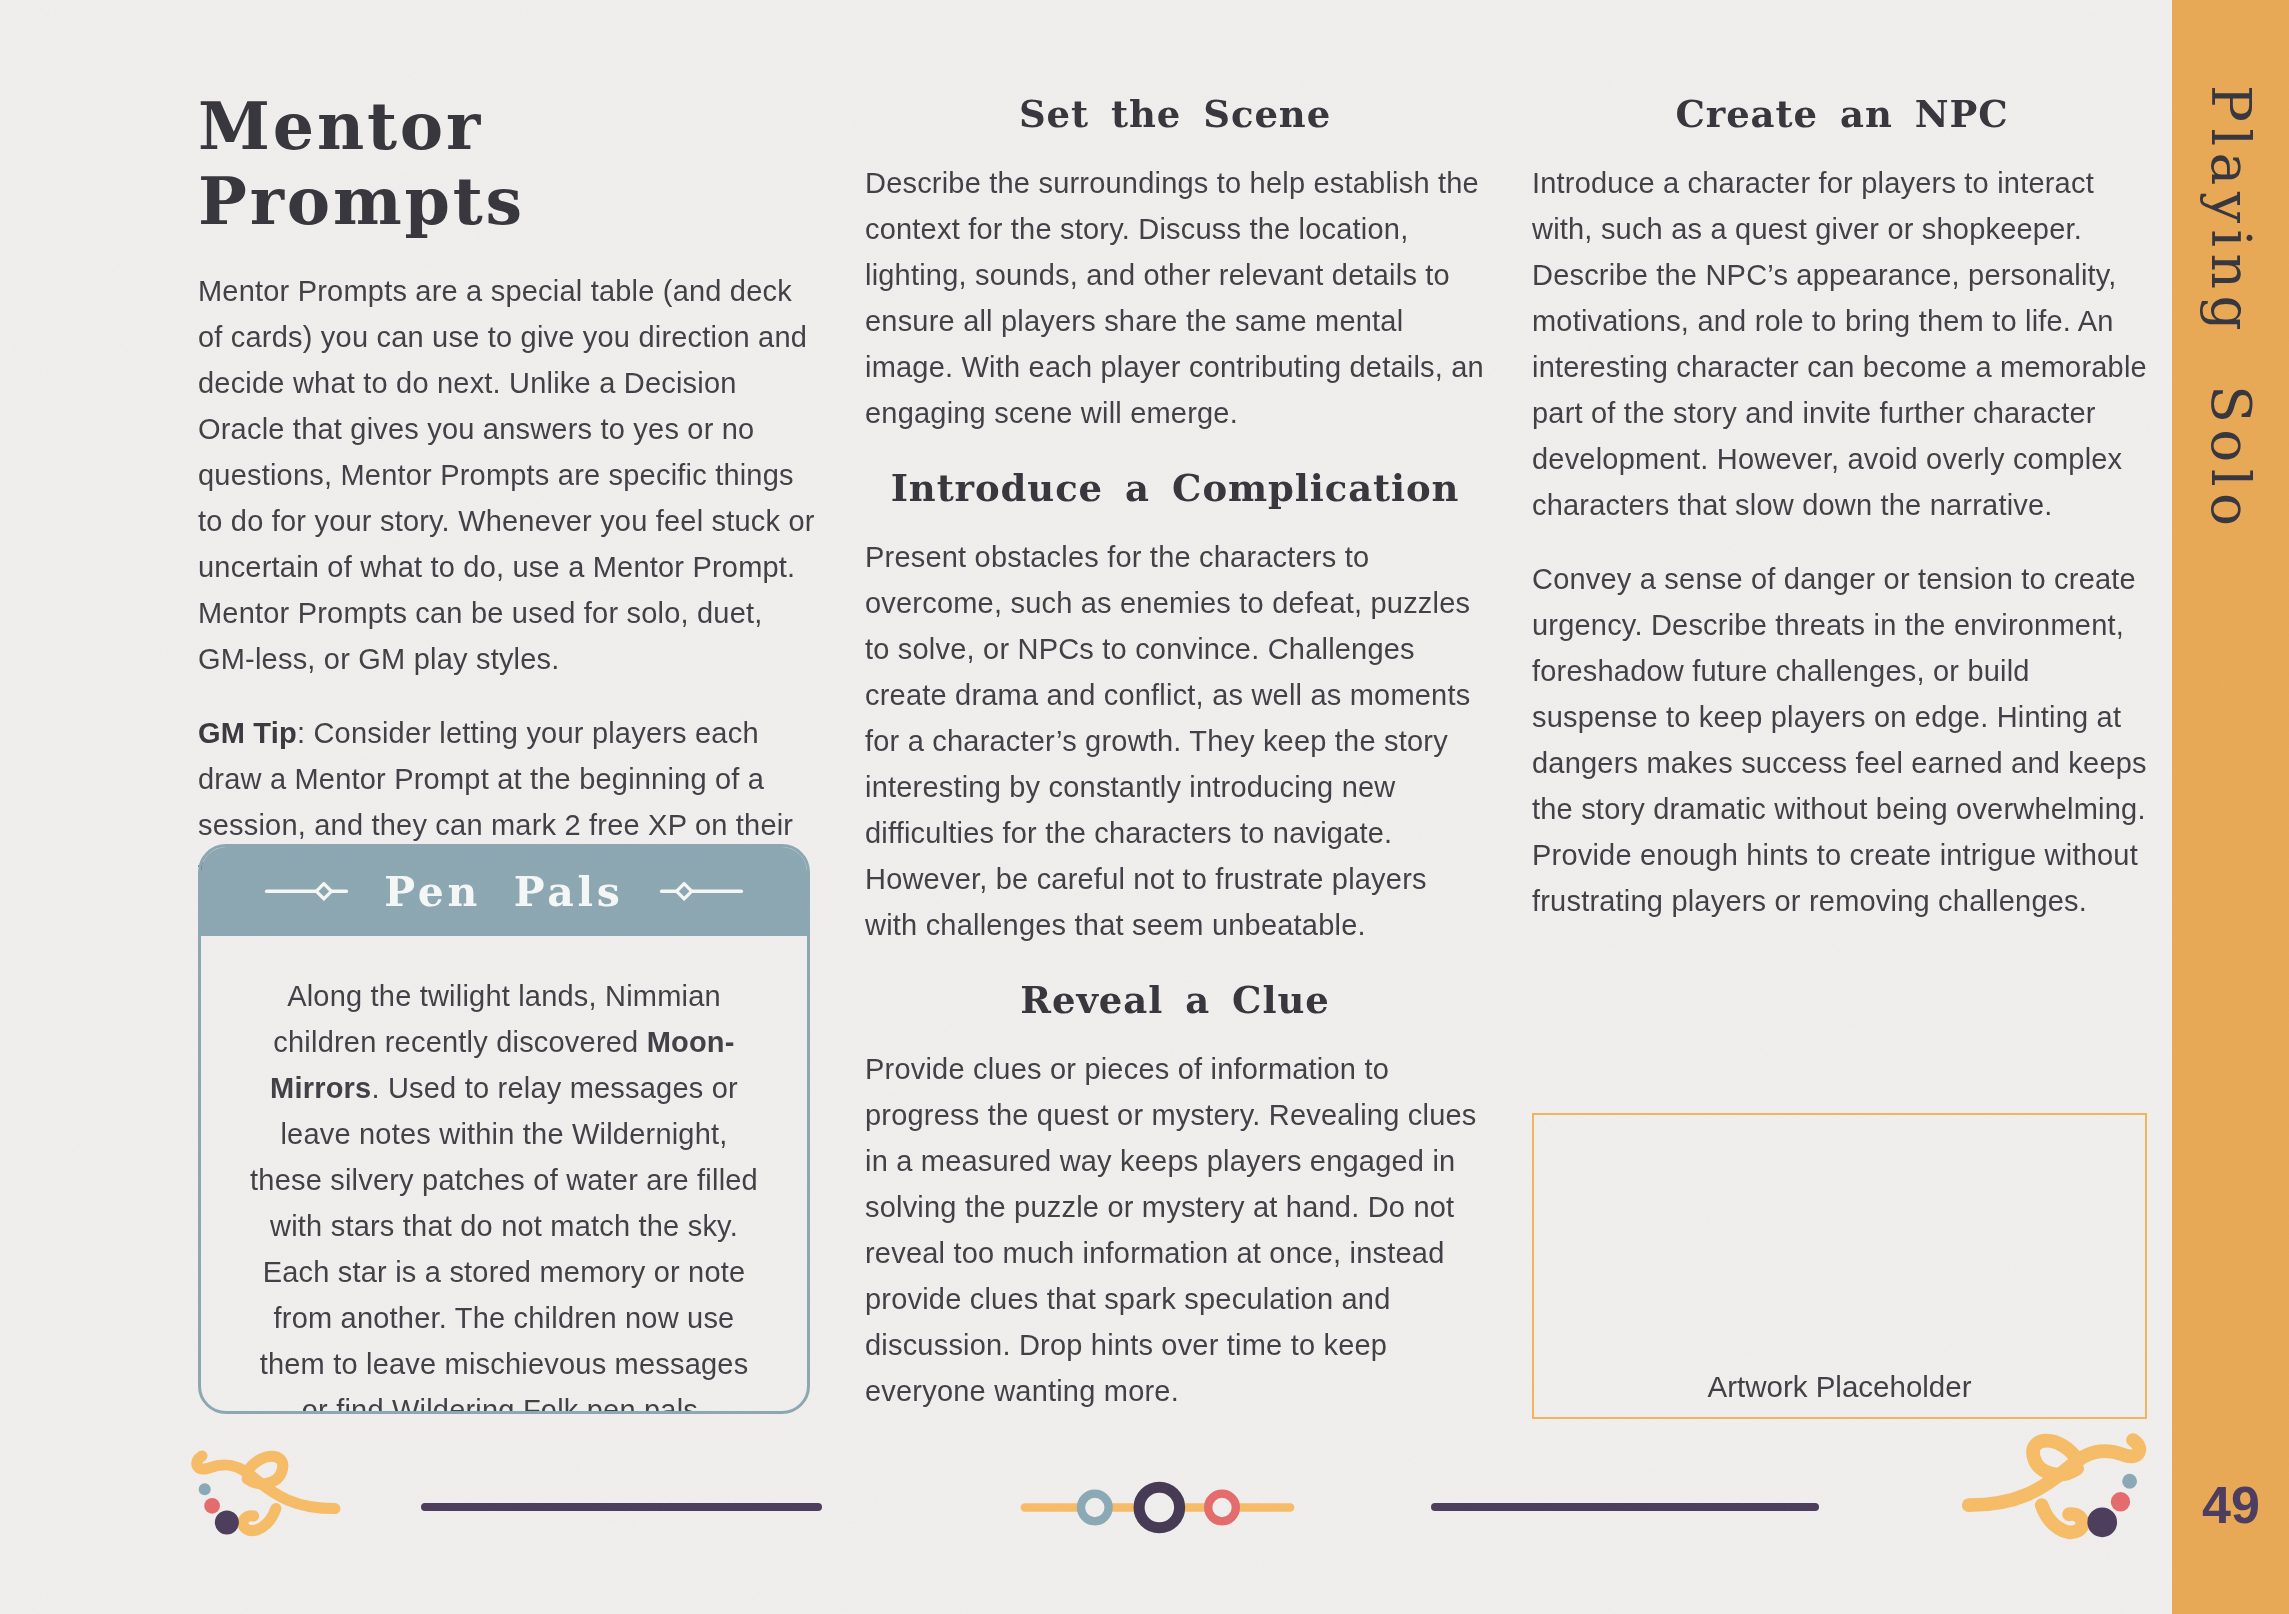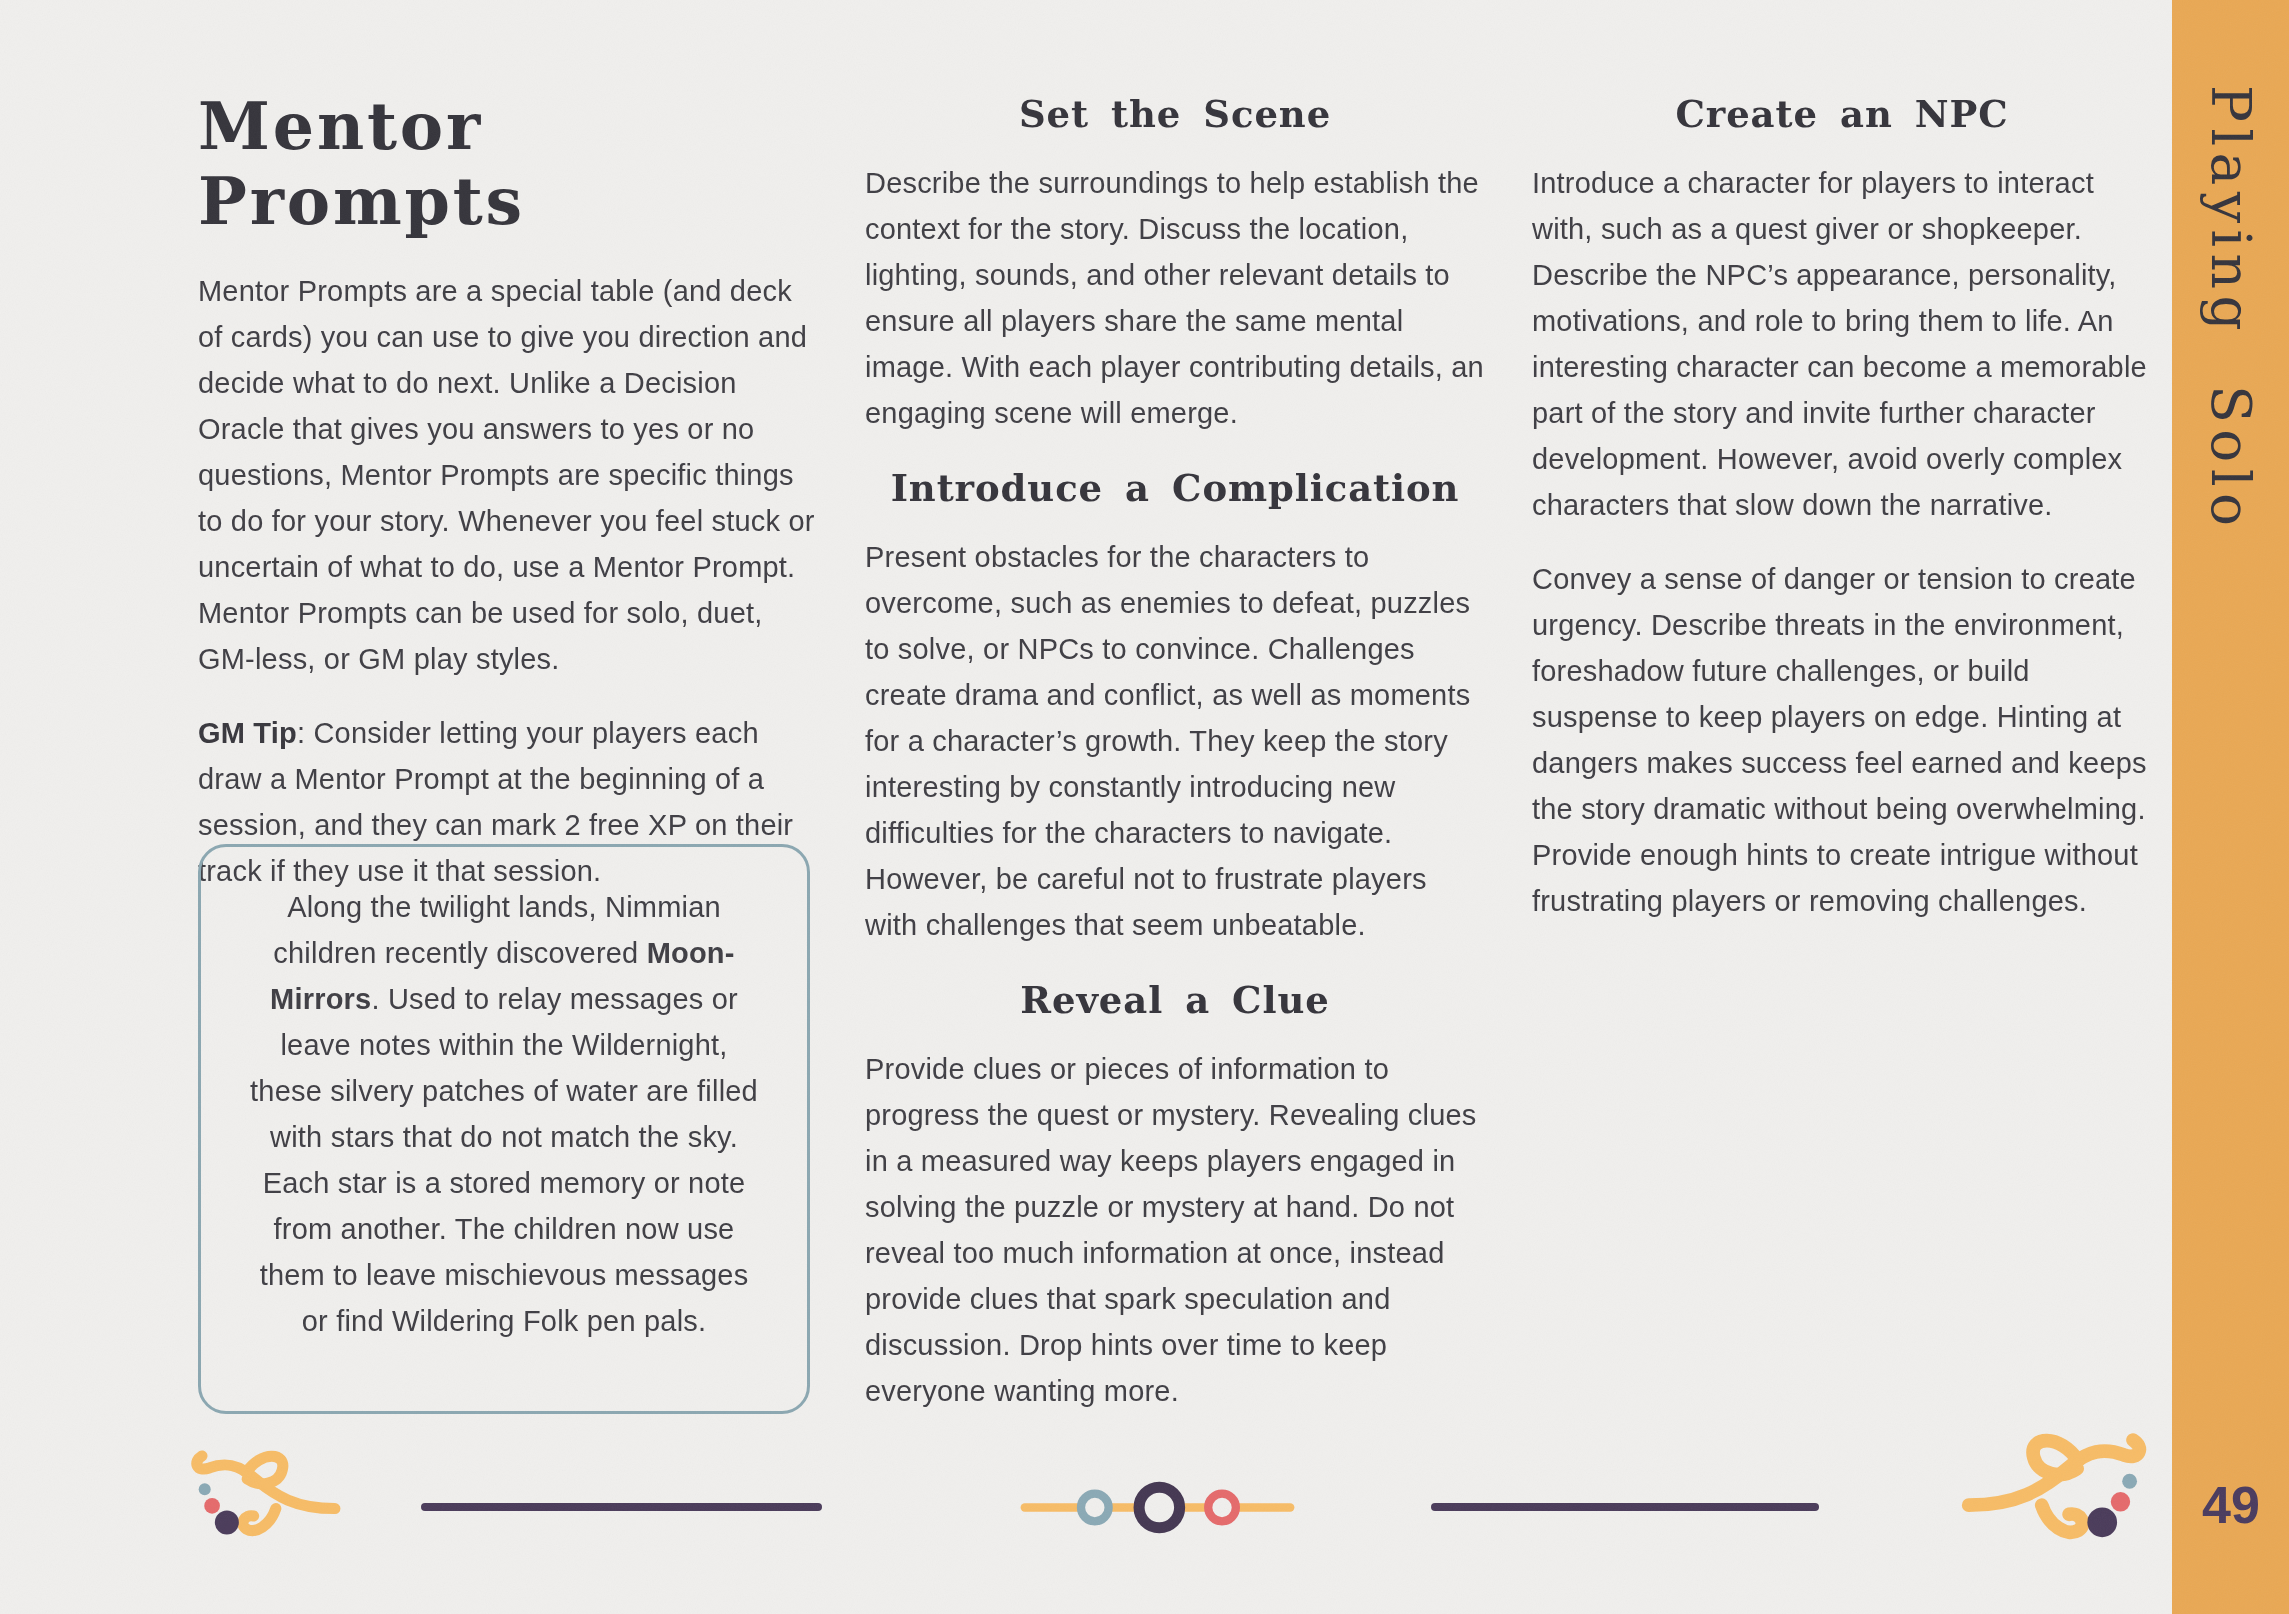--- a/index.html
+++ b/index.html
@@ -102,38 +102,54 @@
 
 <div class="page">
 
   <div class="col col1">
     <h1 class="title">Mentor Prompts</h1>
     <p class="body">Mentor Prompts are a special table (and deck of cards) you can use to give you direction and decide what to do next. Unlike a Decision Oracle that gives you answers to yes or no questions, Mentor Prompts are specific things to do for your story. Whenever you feel stuck or uncertain of what to do, use a Mentor Prompt. Mentor Prompts can be used for solo, duet, GM-less, or GM play styles.</p>
     <p class="body"><strong>GM Tip</strong><span>: Consider letting your players each draw a Mentor Prompt at the beginning of a session, and they can mark 2 free XP on their track if they use it that session.</span></p>
   </div>
 
   <div class="callout">
+    <div class="callout-header">
+      <svg width="85" height="18.5" viewBox="0 0 92 20">
+        <line x1="3" y1="10" x2="56" y2="10" stroke="#f6f7f7" stroke-width="4" stroke-linecap="round"></line>
+        <rect x="59" y="4.2" width="11.6" height="11.6" transform="rotate(45 64.8 10)" fill="#8ba7b1" stroke="#f6f7f7" stroke-width="3.5"></rect>
+        <line x1="74" y1="10" x2="89" y2="10" stroke="#f6f7f7" stroke-width="4" stroke-linecap="round"></line>
+      </svg>
+      <span class="callout-title">Pen Pals</span>
+      <svg width="85" height="18.5" viewBox="0 0 92 20" style="transform:scaleX(-1)">
+        <line x1="3" y1="10" x2="56" y2="10" stroke="#f6f7f7" stroke-width="4" stroke-linecap="round"></line>
+        <rect x="59" y="4.2" width="11.6" height="11.6" transform="rotate(45 64.8 10)" fill="#8ba7b1" stroke="#f6f7f7" stroke-width="3.5"></rect>
+        <line x1="74" y1="10" x2="89" y2="10" stroke="#f6f7f7" stroke-width="4" stroke-linecap="round"></line>
+      </svg>
+    </div>
     <div class="callout-body"><span>Along the twilight lands, Nimmian children recently discovered </span><strong>Moon-Mirrors</strong><span>. Used to relay messages or leave notes within the Wildernight, these silvery patches of water are filled with stars that do not match the sky. Each star is a stored memory or note from another. The children now use them to leave mischievous messages or find Wildering Folk pen pals.</span></div>
   </div>
 
   <div class="col col2">
     <h2 class="heading">Set the Scene</h2>
     <p class="body">Describe the surroundings to help establish the context for the story. Discuss the location, lighting, sounds, and other relevant details to ensure all players share the same mental image. With each player contributing details, an engaging scene will emerge.</p>
     <h2 class="heading">Introduce a Complication</h2>
     <p class="body">Present obstacles for the characters to overcome, such as enemies to defeat, puzzles to solve, or NPCs to convince. Challenges create drama and conflict, as well as moments for a character’s growth. They keep the story interesting by constantly introducing new difficulties for the characters to navigate. However, be careful not to frustrate players with challenges that seem unbeatable.</p>
     <h2 class="heading">Reveal a Clue</h2>
     <p class="body">Provide clues or pieces of information to progress the quest or mystery. Revealing clues in a measured way keeps players engaged in solving the puzzle or mystery at hand. Do not reveal too much information at once, instead provide clues that spark speculation and discussion. Drop hints over time to keep everyone wanting more.</p>
   </div>
 
   <div class="col col3">
     <h2 class="heading">Create an NPC</h2>
     <p class="body">Introduce a character for players to interact with, such as a quest giver or shopkeeper. Describe the NPC’s appearance, personality, motivations, and role to bring them to life. An interesting character can become a memorable part of the story and invite further character development. However, avoid overly complex characters that slow down the narrative.</p>
     <p class="body">Convey a sense of danger or tension to create urgency. Describe threats in the environment, foreshadow future challenges, or build suspense to keep players on edge. Hinting at dangers makes success feel earned and keeps the story dramatic without being overwhelming. Provide enough hints to create intrigue without frustrating players or removing challenges.</p>
   </div>
 
+  <div class="artwork-box">
+    <div class="artwork-caption">Artwork Placeholder</div>
+  </div>
 
   <svg class="flourish left" width="157" height="109" viewBox="0 0 170 118">
     <g fill="none" stroke="#f7bc66" stroke-width="12" stroke-linecap="round" stroke-linejoin="round">
       <path d="M14,14 C4,20 8,32 22,27 C40,20 54,24 68,36 C94,58 116,71 158,71"></path>
       <path d="M62,32 C78,8 106,10 101,29 C97,45 76,48 63,39"></path>
       <path d="M94,71 C88,89 72,99 62,93 C54,88 60,77 70,79"></path>
     </g>
     <circle cx="17" cy="50" r="6.5" fill="#8aa9b5"></circle>
     <circle cx="25" cy="68" r="8.5" fill="#e56a6b"></circle>
     <circle cx="41" cy="86" r="13" fill="#4a3b5a"></circle>

